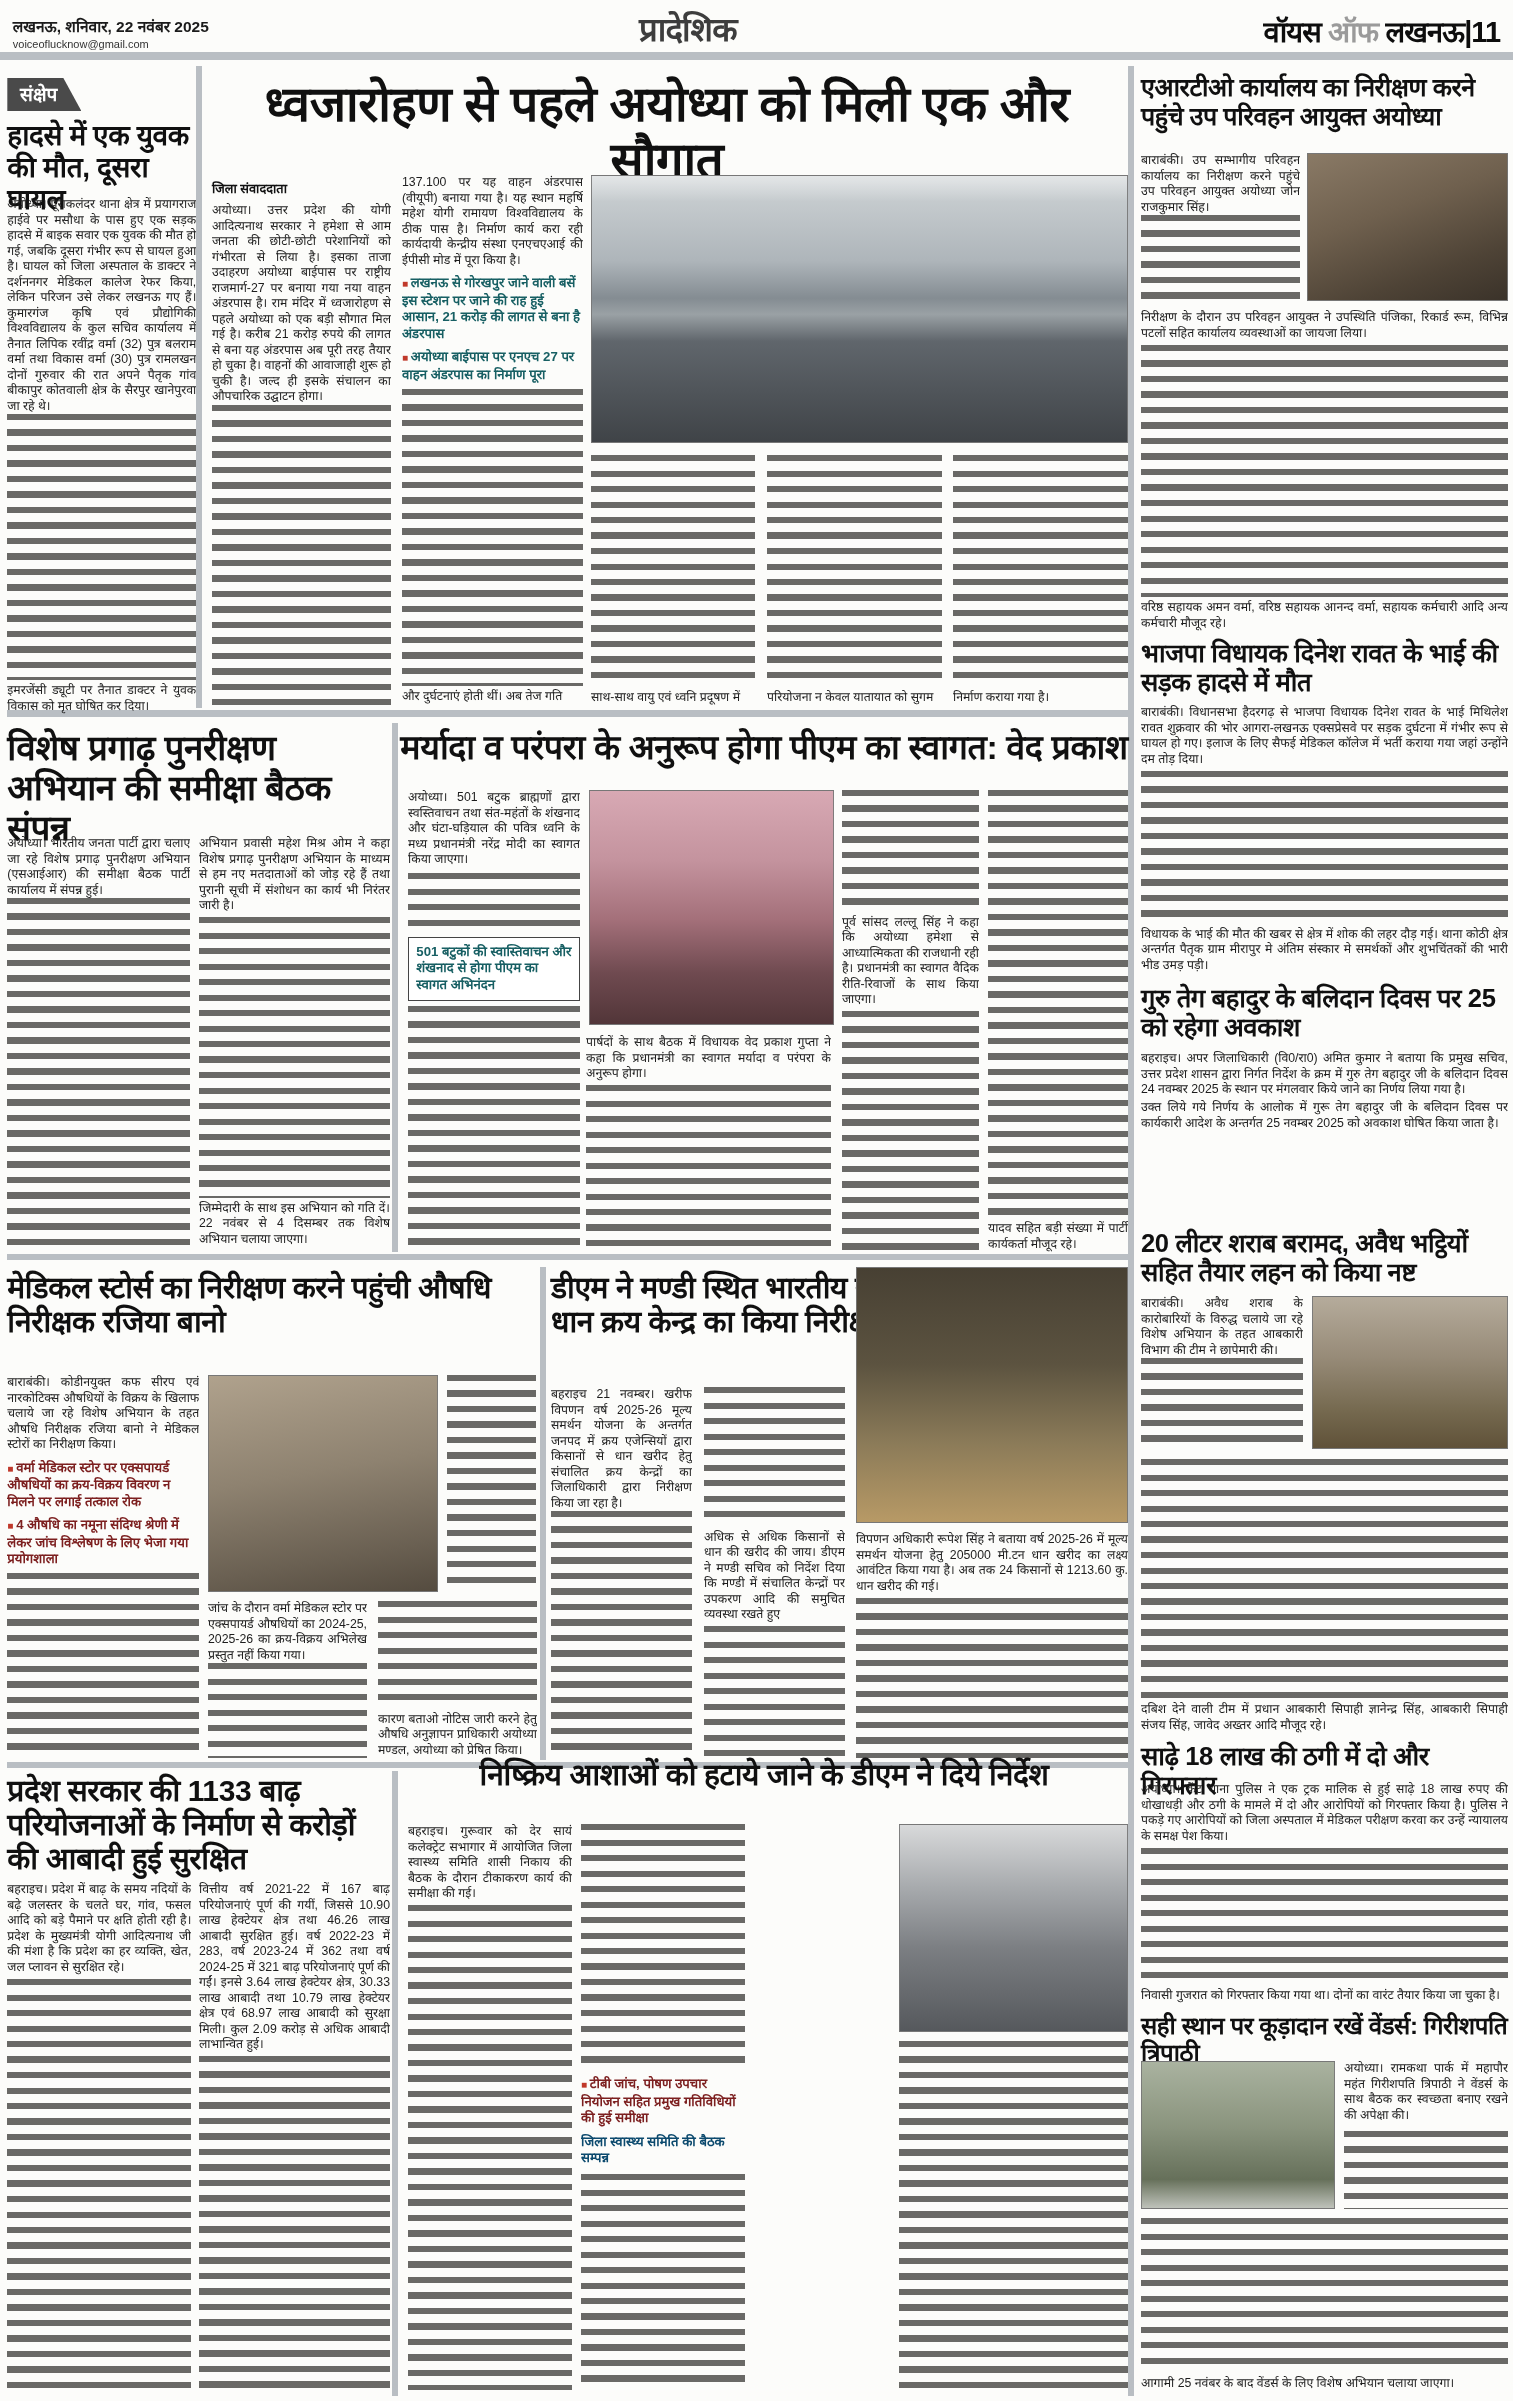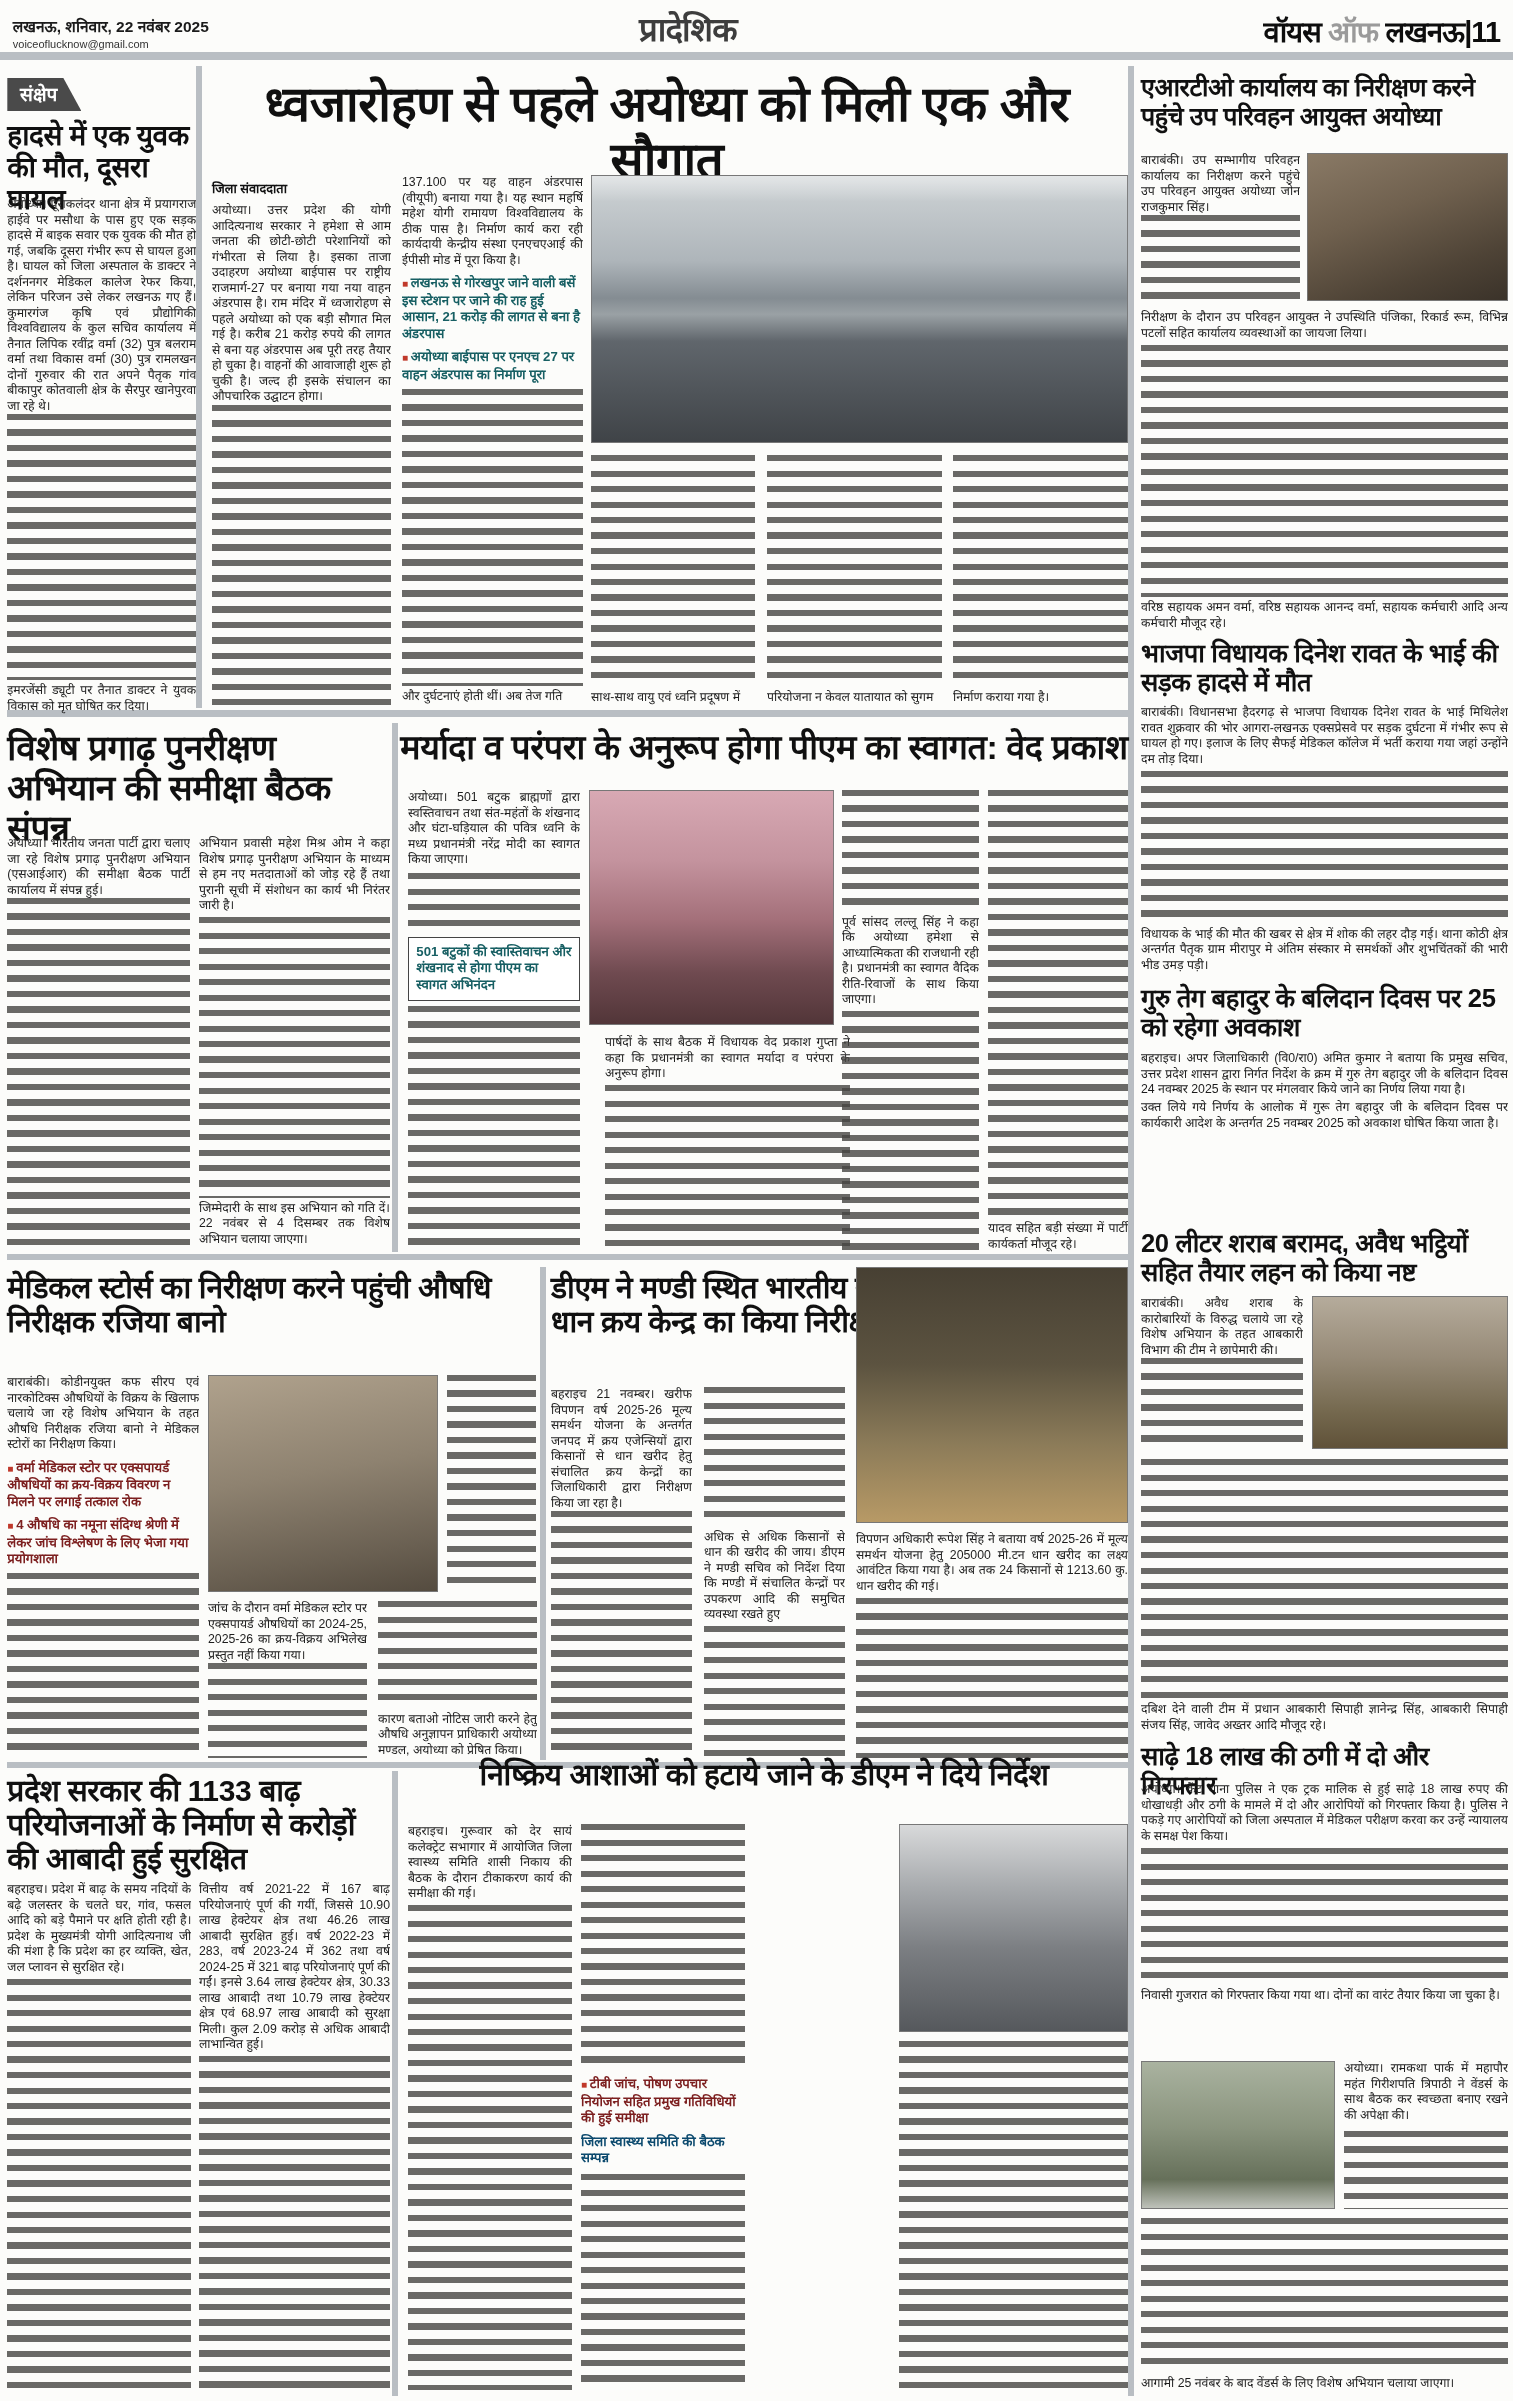--- a/index.html
+++ b/index.html
@@ -124,20 +124,21 @@
     <p class="body-txt end-line">दबिश देने वाली टीम में प्रधान आबकारी सिपाही ज्ञानेन्द्र सिंह, आबकारी सिपाही संजय सिंह, जावेद अख्तर आदि मौजूद रहे।</p>
   </div>
 
   <div class="abs hl" style="left:1141px;top:1742px;width:367px;font-size:25.6px;">साढ़े 18 लाख की ठगी में दो और गिरफ्तार</div>
   <div class="abs colflex" style="left:1141px;top:1782px;width:367px;height:221px;">
     <p class="body-txt">अयोध्या। कैंट थाना पुलिस ने एक ट्रक मालिक से हुई साढ़े 18 लाख रुपए की धोखाधड़ी और ठगी के मामले में दो और आरोपियों को गिरफ्तार किया है। पुलिस ने पकड़े गए आरोपियों को जिला अस्पताल में मेडिकल परीक्षण करवा कर उन्हें न्यायालय के समक्ष पेश किया।</p>
     <div class="sim grow" style="margin-top:3.7px;"></div>
     <p class="body-txt end-line">निवासी गुजरात को गिरफ्तार किया गया था। दोनों का वारंट तैयार किया जा चुका है।</p>
   </div>
 
+  <div class="abs hl" style="left:1141px;top:2012px;width:367px;font-size:24px;">सही स्थान पर कूड़ादान रखें वेंडर्स: गिरीशपति त्रिपाठी</div>
   <div class="abs photo" style="left:1141px;top:2061px;width:194px;height:148px;background:linear-gradient(180deg,#aab3a0 0%,#8a947e 45%,#66705a 80%,#4f584656 100%);"></div>
   <div class="abs colflex" style="left:1344px;top:2061px;width:164px;height:148px;gap:8px;">
     <p class="body-txt">अयोध्या। रामकथा पार्क में महापौर महंत गिरीशपति त्रिपाठी ने वेंडर्स के साथ बैठक कर स्वच्छता बनाए रखने की अपेक्षा की।</p>
     <div class="sim grow"></div>
   </div>
   <div class="abs colflex" style="left:1141px;top:2218px;width:367px;height:173px;">
     <div class="sim grow"></div>
     <p class="body-txt end-line">आगामी 25 नवंबर के बाद वेंडर्स के लिए विशेष अभियान चलाया जाएगा।</p>
   </div>
 
@@ -155,21 +156,21 @@
   <div class="abs hl" style="left:399px;top:728px;width:730px;font-size:34px;text-align:center;">मर्यादा व परंपरा के अनुरूप होगा पीएम का स्वागत: वेद प्रकाश</div>
   <div class="abs photo" style="left:589px;top:790px;width:245px;height:235px;background:linear-gradient(180deg,#d8a9b4 0%,#c4939e 30%,#a4707a 55%,#6f4a50 78%,#513538 100%);"></div>
 
   <div class="abs colflex" style="left:408px;top:790px;width:172px;height:462px;">
     <p class="body-txt">अयोध्या। 501 बटुक ब्राह्मणों द्वारा स्वस्तिवाचन तथा संत-महंतों के शंखनाद और घंटा-घड़ियाल की पवित्र ध्वनि के मध्य प्रधानमंत्री नरेंद्र मोदी का स्वागत किया जाएगा।</p>
     <div class="sim" style="height:58px;margin:5.5px 0;"></div>
     <div class="boxed teal subhead">501 बटुकों की स्वास्तिवाचन और शंखनाद से होगा पीएम का स्वागत अभिनंदन</div>
     <div class="sim grow" style="margin-top:5.5px;"></div>
   </div>
 
-  <div class="abs colflex" style="left:605px;top:1035px;width:245px;height:217px;">
+  <div class="abs colflex" style="left:586px;top:1035px;width:245px;height:217px;">
     <p class="body-txt">पार्षदों के साथ बैठक में विधायक वेद प्रकाश गुप्ता ने कहा कि प्रधानमंत्री का स्वागत मर्यादा व परंपरा के अनुरूप होगा।</p>
     <div class="sim grow" style="margin-top:3.7px;"></div>
   </div>
 
   <div class="abs colflex" style="left:842px;top:790px;width:137px;height:462px;">
     <div class="sim" style="height:119px;margin-bottom:5.5px;"></div>
     <p class="body-txt">पूर्व सांसद लल्लू सिंह ने कहा कि अयोध्या हमेशा से आध्यात्मिकता की राजधानी रही है। प्रधानमंत्री का स्वागत वैदिक रीति-रिवाजों के साथ किया जाएगा।</p>
     <div class="sim grow" style="margin-top:3.7px;"></div>
   </div>
 

